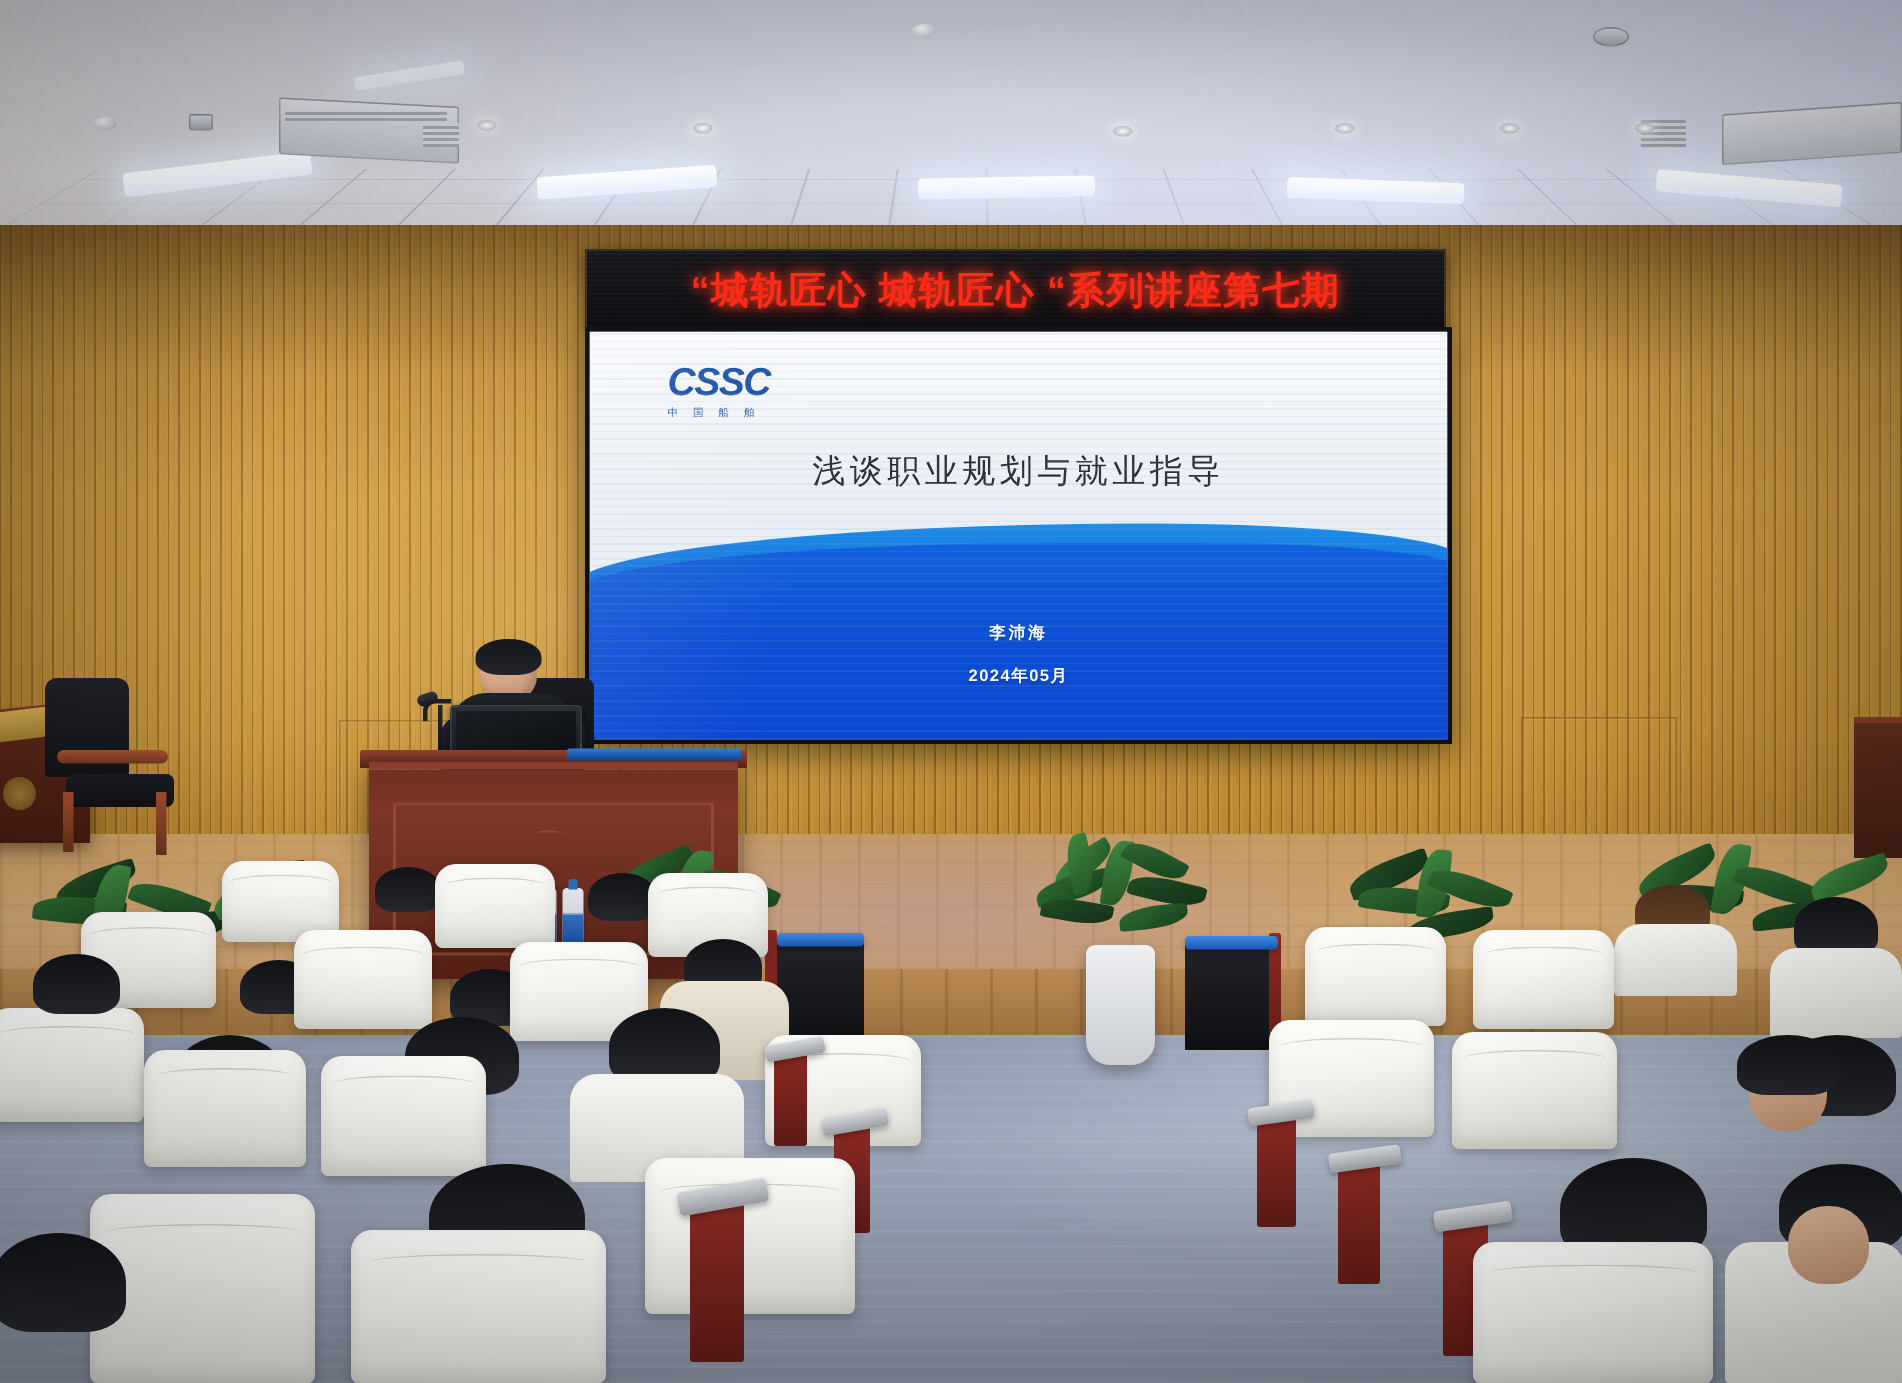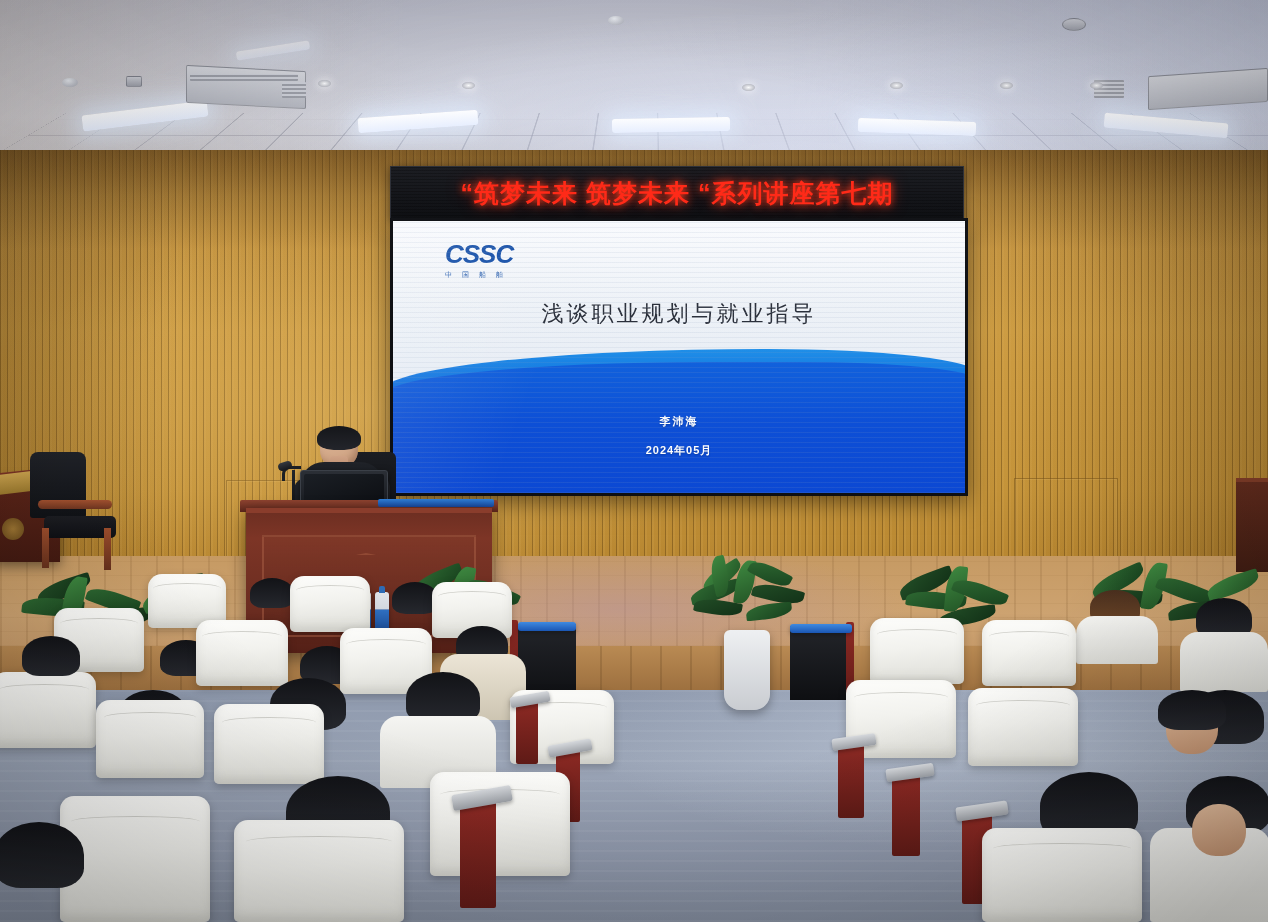--- a/index.html
+++ b/index.html
@@ -457,21 +457,21 @@
 
   <div class="wall">
     <div class="wall-slats"></div>
     <div class="wall-door" style="left:226px;top:330px;width:108px;height:140px;"></div>
     <div class="wall-door" style="left:1014px;top:328px;width:102px;height:160px;"></div>
     <div class="wall-shade"></div>
     <div class="wall-base"></div>
   </div>
 
   <div class="led-banner">
-    <div class="led-text">“筑梦未来 筑梦未来 “系列讲座第七期</div>
+    <div class="led-text">“城轨匠心 城轨匠心 “系列讲座第七期</div>
   </div>
 
   <div class="screen-frame">
     <div class="slide">
       <div class="slide-top"></div>
       <div class="slide-wave"></div>
       <div class="slide-wave2"></div>
 
       <div class="cssc-logo">
         <div class="cssc-mark">CSSC</div>

